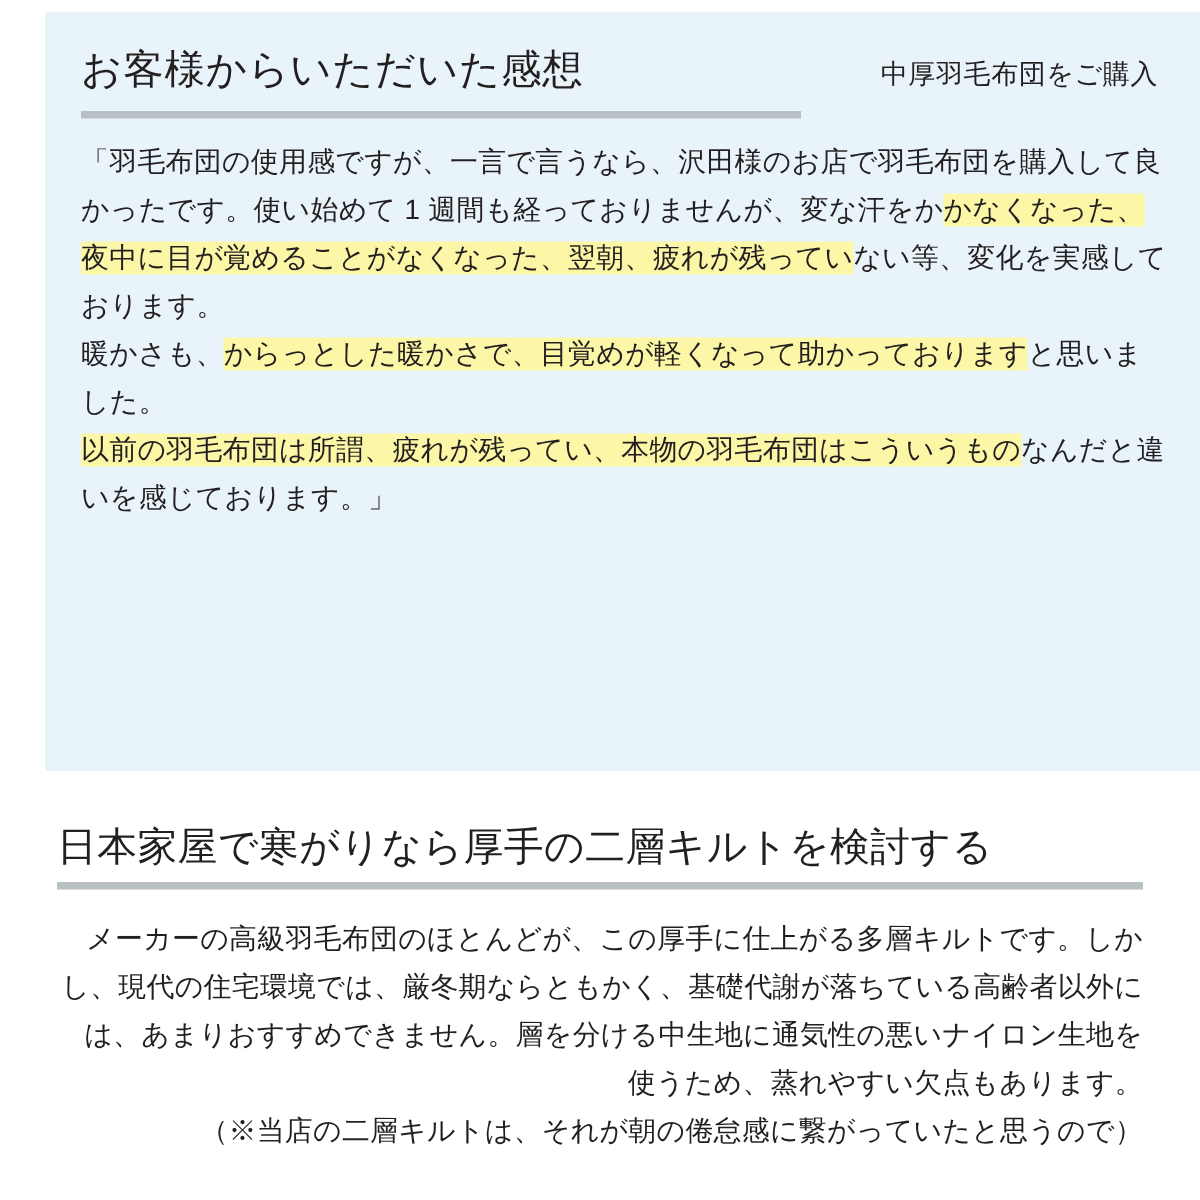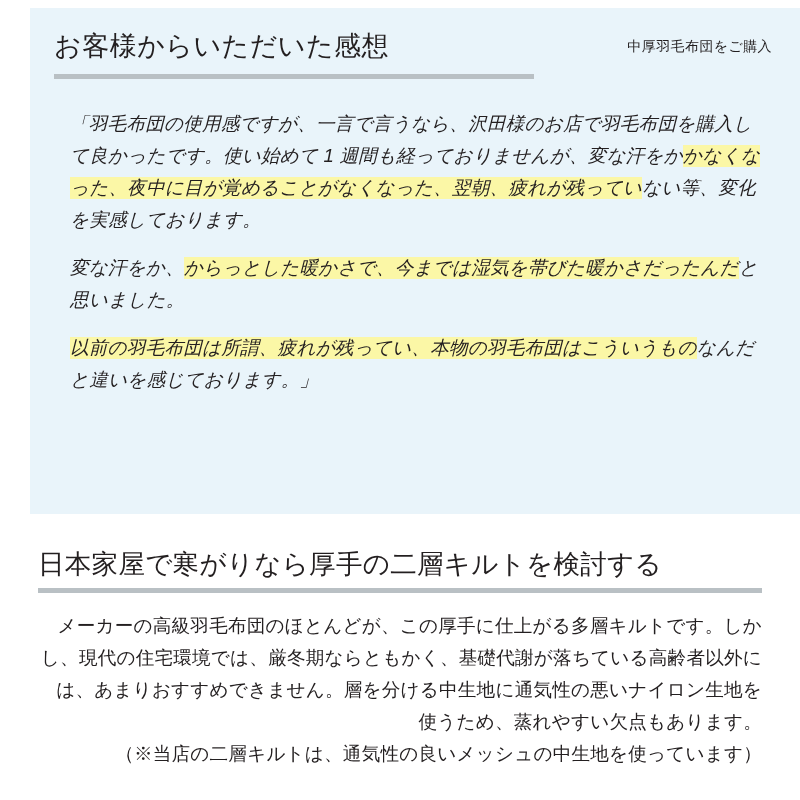--- a/index.html
+++ b/index.html
@@ -50,36 +50,35 @@
     top: 44px;
     width: 480px;
     height: 5px;
     background: #b9c0c4;
   }
   .t-meta {
     position: absolute;
     right: 6px;
     top: 4px;
     text-align: left;
-    font-size: 14px;
+    font-size: 18px;
     line-height: 1.75;
     color: #231f20;
     letter-spacing: 0.4px;
   }
 
   .t-body {
     font-size: 18.6px;
     line-height: 1.72;
     letter-spacing: 0.2px;
     color: #231f20;
   }
   .t-body p {
-    margin: 16px;
+    margin: 0;
     text-indent: 0;
-    font-style: italic;
   }
   .hl {
     background: #fbf7a6;
     padding: 0 0 1px 0;
     box-decoration-break: clone;
     -webkit-box-decoration-break: clone;
   }
 
   
   .section2 {
@@ -132,30 +131,30 @@
       <div class="t-title-rule"></div>
       <div class="t-meta">
         <div>中厚羽毛布団をご購入</div>
       </div>
     </div>
 
     <div class="t-body">
       <p><span>「羽毛布団の使用感ですが、一言で言うなら、沢田様のお店で羽毛布団を購入して良かったです。使い始めて 1 週間も経っておりませんが、変な汗をか</span><span class="hl">かなくなった、夜中に目が覚めることがなくなった、翌朝、疲れが残ってい</span><span>ない等、変化を実感しております。</span></p>
 
 
-      <p><span>変な汗をか、</span><span class="hl">からっとした暖かさで、今までは湿気を帯びた暖かさだったんだ</span><span>と思いました。</span></p>
+      <p><span>暖かさも、</span><span class="hl">からっとした暖かさで、目覚めが軽くなって助かっております</span><span>と思いました。</span></p>
 
       <p><span class="hl">以前の羽毛布団は所謂、疲れが残ってい、本物の羽毛布団はこういうもの</span><span>なんだと違いを感じております。」</span></p>
     </div>
   </div>
 
   <div class="section2">
     <div class="s2-head">
       <div class="s2-title">日本家屋で寒がりなら厚手の二層キルトを検討する</div>
       <div class="s2-title-rule"></div>
     </div>
     <div class="s2-body">
       <p>メーカーの高級羽毛布団のほとんどが、この厚手に仕上がる多層キルトです。しかし、現代の住宅環境では、厳冬期ならともかく、基礎代謝が落ちている高齢者以外には、あまりおすすめできません。層を分ける中生地に通気性の悪いナイロン生地を使うため、蒸れやすい欠点もあります。</p>
-      <p>（※当店の二層キルトは、通気性の良いメッシュの中生地を使っています）</p>
+      <p>（※当店の二層キルトは、それが朝の倦怠感に繋がっていたと思うので）</p>
     </div>
   </div>
 
 </div>
 
 </body></html>

